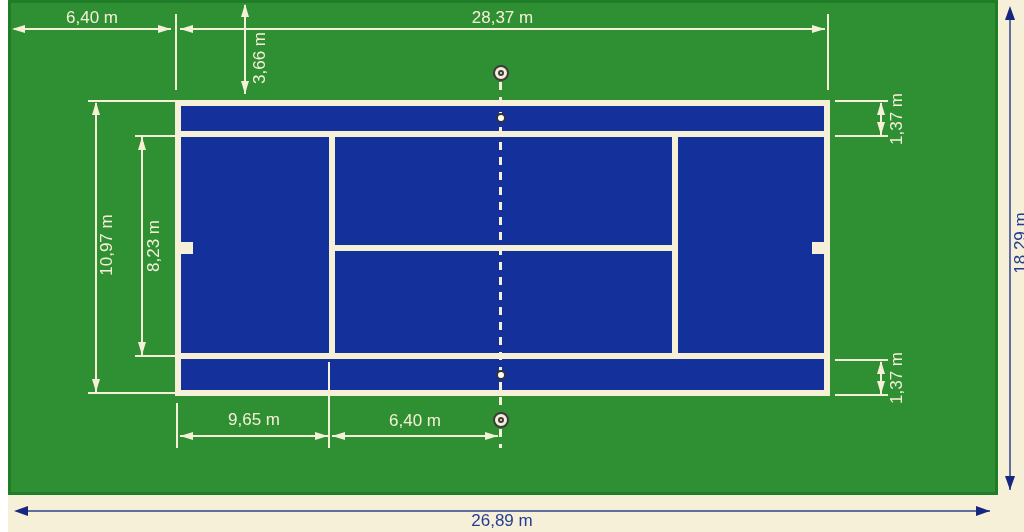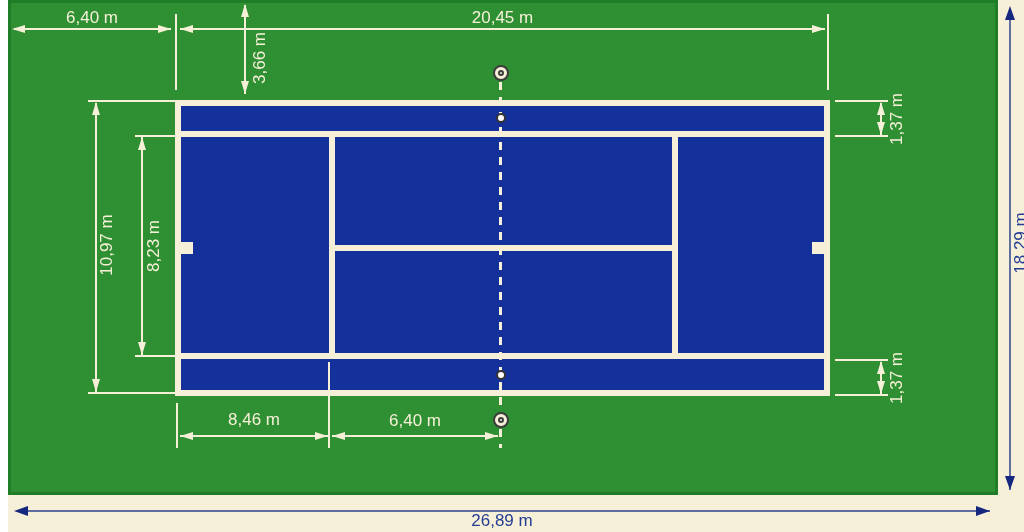--- a/index.html
+++ b/index.html
@@ -105,21 +105,21 @@
     <div class="cl" style="left:6px; top:28px; width:157px; height:2px;"></div>
     <div class="ar l" style="left:4px; top:25px;"></div>
     <div class="ar r" style="left:150px; top:25px;"></div>
     <div class="lbl" style="left:4px; top:9px; width:160px;">6,40 m</div>
   </div>
 
   <div class="dim">
     <div class="cl" style="left:172px; top:28px; width:645px; height:2px;"></div>
     <div class="ar l" style="left:172px; top:25px;"></div>
     <div class="ar r" style="left:804px; top:25px;"></div>
-    <div class="lbl" style="left:172px; top:9px; width:645px;">20,45 m</div>
+    <div class="lbl" style="left:172px; top:9px; width:645px;">28,37 m</div>
   </div>
 
   <div class="dim">
     <div class="cl" style="left:236px; top:5px; width:2px; height:89px;"></div>
     <div class="ar u" style="left:233px; top:4px;"></div>
     <div class="ar d" style="left:233px; top:81px;"></div>
     <div class="lbl rot" style="left:212px; top:49px; width:80px;">3,66 m</div>
   </div>
 
   <div class="dim">
@@ -158,21 +158,21 @@
     <div class="lbl rot" style="left:859px; top:369px; width:60px;">1,37 m</div>
   </div>
 
   <div class="cl" style="left:168px; top:403px; width:2px; height:45px;"></div>
   <div class="cl" style="left:320px; top:362px; width:2px; height:86px;"></div>
 
   <div class="dim">
     <div class="cl" style="left:172px; top:435px; width:148px; height:2px;"></div>
     <div class="ar l" style="left:172px; top:432px;"></div>
     <div class="ar r" style="left:307px; top:432px;"></div>
-    <div class="lbl" style="left:172px; top:411px; width:148px;">8,46 m</div>
+    <div class="lbl" style="left:172px; top:411px; width:148px;">9,65 m</div>
   </div>
 
   <div class="dim">
     <div class="cl" style="left:324px; top:435px; width:166px; height:2px;"></div>
     <div class="ar l" style="left:324px; top:432px;"></div>
     <div class="ar r" style="left:477px; top:432px;"></div>
     <div class="lbl" style="left:324px; top:412px; width:166px;">6,40 m</div>
   </div>
 
   <div class="dim">

